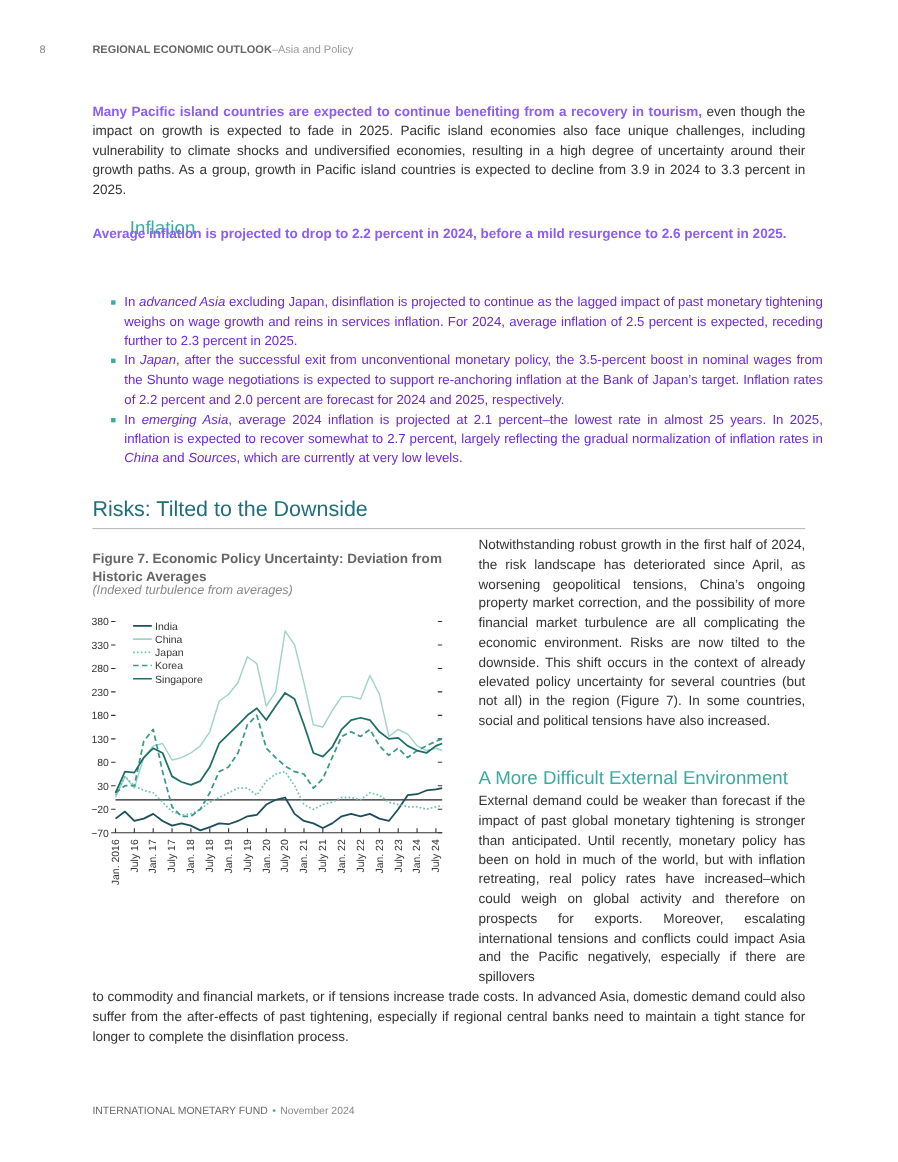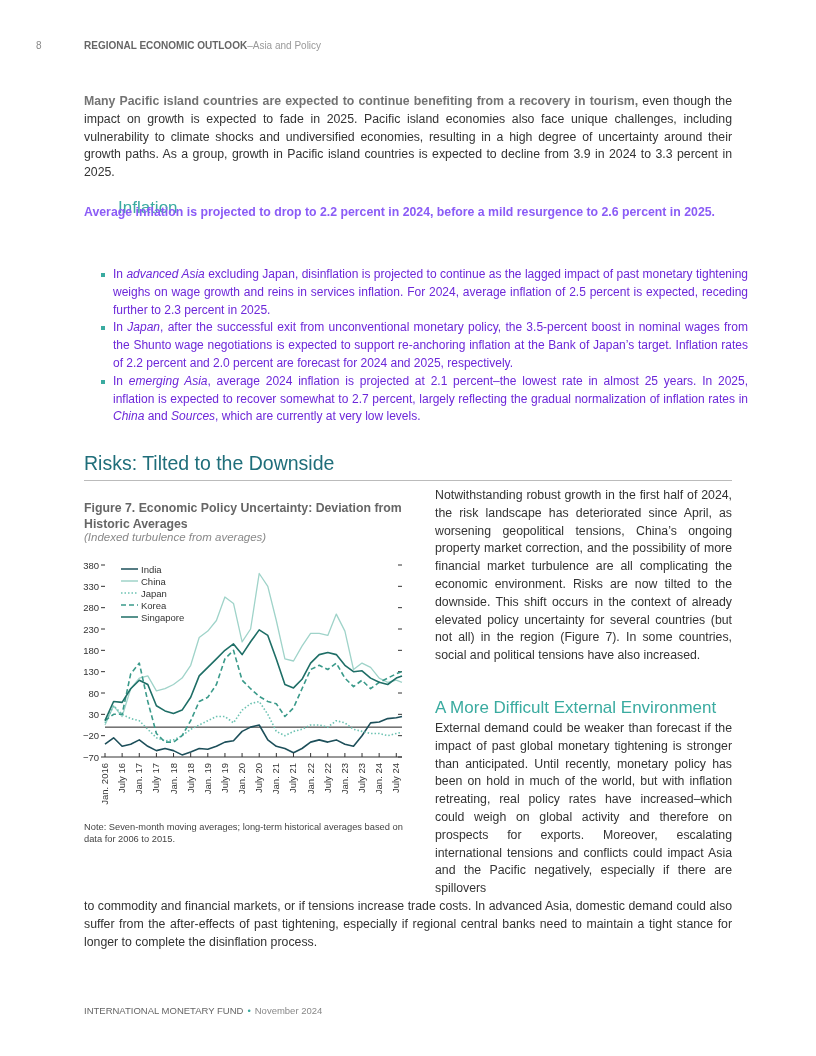--- a/index.html
+++ b/index.html
@@ -4,21 +4,21 @@
 <style>
   html, body { margin: 0; padding: 0; background: #ffffff; }
   body { width: 816px; height: 1056px; position: relative; overflow: hidden;
          font-family: "Liberation Sans", "DejaVu Sans", sans-serif; color: #2b2b2b; }
   .abs { position: absolute; }
   .running-head { left: 36px; top: 40px; font-size: 10px; color: #888; }
   .running-head .pgnum { display: inline-block; width: 48px; }
   .running-head .pub { font-weight: bold; color: #666; }
   .running-head .pubsub { color: #999; }
   .para { left: 84px; width: 648px; font-size: 12.3px; line-height: 17.8px; text-align: justify; color: #333; }
-  .para b { color: #737373; }
+  .para b { color: #8b5cf6; }
   .h-teal { color: #3aaba0; }
   .h-inflation { left: 84px; top: 198px; font-size: 17px; margin-left: 34px; }
   .lead { left: 84px; top: 204px; width: 648px; font-size: 12.3px; line-height: 17.5px; font-weight: bold; color: #8b5cf6; text-align: justify; }
   .bullets { left: 100px; top: 266px; width: 648px; margin: 0; padding: 0; list-style: none; font-size: 12px; line-height: 17.8px; color: #6d28d9; }
   .bullets li { position: relative; padding-left: 13px; text-align: justify; }
   .bullets li::before { content: ""; position: absolute; left: 1px; top: 7px; width: 4px; height: 4px; background: #3aaba0; }
   .h-risks { left: 84px; top: 452px; font-size: 19.5px; color: #1f6e7a; }
   .risks-rule { left: 84px; top: 480px; width: 648px; height: 1px; background: #bbb; }
   .fig-title { left: 84px; top: 501px; width: 320px; font-size: 12.3px; line-height: 15.5px; font-weight: bold; color: #666; }
   .fig-sub { left: 84px; top: 531px; font-size: 11.5px; font-style: italic; color: #888; }
@@ -144,21 +144,20 @@
       <line x1="41" x2="58" y1="41" y2="41" stroke="#6cc2b2" stroke-width="1.5" stroke-dasharray="1.5,2"></line>
       <text x="61" y="44.5" font-size="9.5" fill="#333">Japan</text>
       <line x1="41" x2="58" y1="53" y2="53" stroke="#3a9a8a" stroke-width="1.5" stroke-dasharray="5,3"></line>
       <text x="61" y="56.5" font-size="9.5" fill="#333">Korea</text>
       <line x1="41" x2="58" y1="65" y2="65" stroke="#1e6e66" stroke-width="1.5"></line>
       <text x="61" y="68.5" font-size="9.5" fill="#333">Singapore</text>
     </g>
 </svg>
 
 <div class="abs fig-notes">
-  <div>Note: Seven-month moving averages; long-term historical averages based on data for 2006 to 2015.</div>
 </div>
 
 <div class="abs col-text" style="top:487px;">Notwithstanding robust growth in the first half of 2024, the risk landscape has deteriorated since April, as worsening geopolitical tensions, China’s ongoing property market correction, and the possibility of more financial market turbulence are all complicating the economic environment. Risks are now tilted to the downside. This shift occurs in the context of already elevated policy uncertainty for several countries (but not all) in the region (Figure 7). In some countries, social and political tensions have also increased.</div>
 <div class="abs h-teal h-ext">A More Difficult External Environment</div>
 <div class="abs col-text" style="top:720px;">External demand could be weaker than forecast if the impact of past global monetary tight­ening is stronger than anticipated. Until recently, monetary policy has been on hold in much of the world, but with inflation retreating, real policy rates have increased–which could weigh on global activity and therefore on prospects for exports. Moreover, escalating international tensions and conflicts could impact Asia and the Pacific negatively, especially if there are spillovers</div>
 <div class="abs para" style="top:898px;">to commodity and financial markets, or if tensions increase trade costs. In advanced Asia, domestic demand could also suffer from the after-effects of past tightening, especially if regional central banks need to maintain a tight stance for longer to complete the disinflation process.</div>
 
 <div class="abs footer">
   <span>INTERNATIONAL MONETARY FUND</span><span class="dot">•</span><span class="date">November 2024</span>
 </div>

